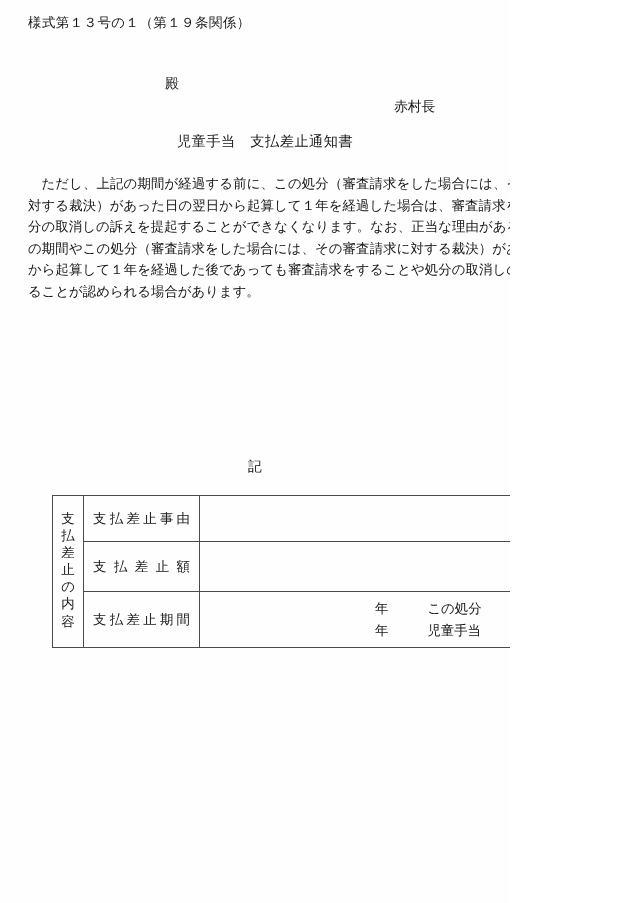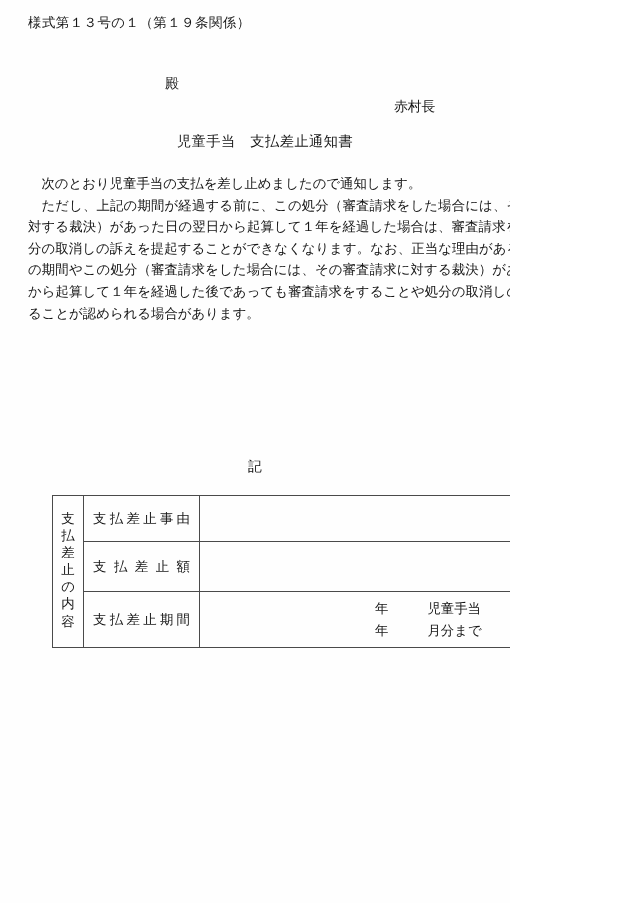--- a/index.html
+++ b/index.html
@@ -105,21 +105,20 @@
   <div class="abs addressee">殿</div>
 
   <div>
     <span class="abs sender-name">赤村長</span>
     <span class="abs sender-seal">印</span>
   </div>
 
   <div class="abs doc-title">児童手当　支払差止通知書</div>
 
   <div class="abs body-text">
-    <p>次のとおり児童手当の支払を差し止めましたので通知します。</p>
     <p>ただし、上記の期間が経過する前に、この処分（審査請求をした場合には、その審査請求に対する裁決）があった日の翌日から起算して１年を経過した場合は、審査請求をすることや処分の取消しの訴えを提起することができなくなります。なお、正当な理由があるときは、上記の期間やこの処分（審査請求をした場合には、その審査請求に対する裁決）があった日の翌日から起算して１年を経過した後であっても審査請求をすることや処分の取消しの訴えを提起することが認められる場合があります。</p>
   </div>
 
   <div class="abs ki-marker">記</div>
 
   <div class="abs notice-table">
 
     <div class="tcell group-cell">
         <span>支</span>
         <span>払</span>
@@ -153,23 +152,23 @@
         <span>支</span>
         <span>払</span>
         <span>差</span>
         <span>止</span>
         <span>期</span>
         <span>間</span>
       </div>
     <div class="tcell value-cell row-last period-cell">
       <div class="period-line">
         <span>年</span>
-        <span>児童手当</span>
+        <span>この処分</span>
       </div>
       <div class="period-line">
         <span>年</span>
-        <span>月分まで</span>
+        <span>児童手当</span>
       </div>
     </div>
 
   </div>
 
 </div>
 
 </body></html>

